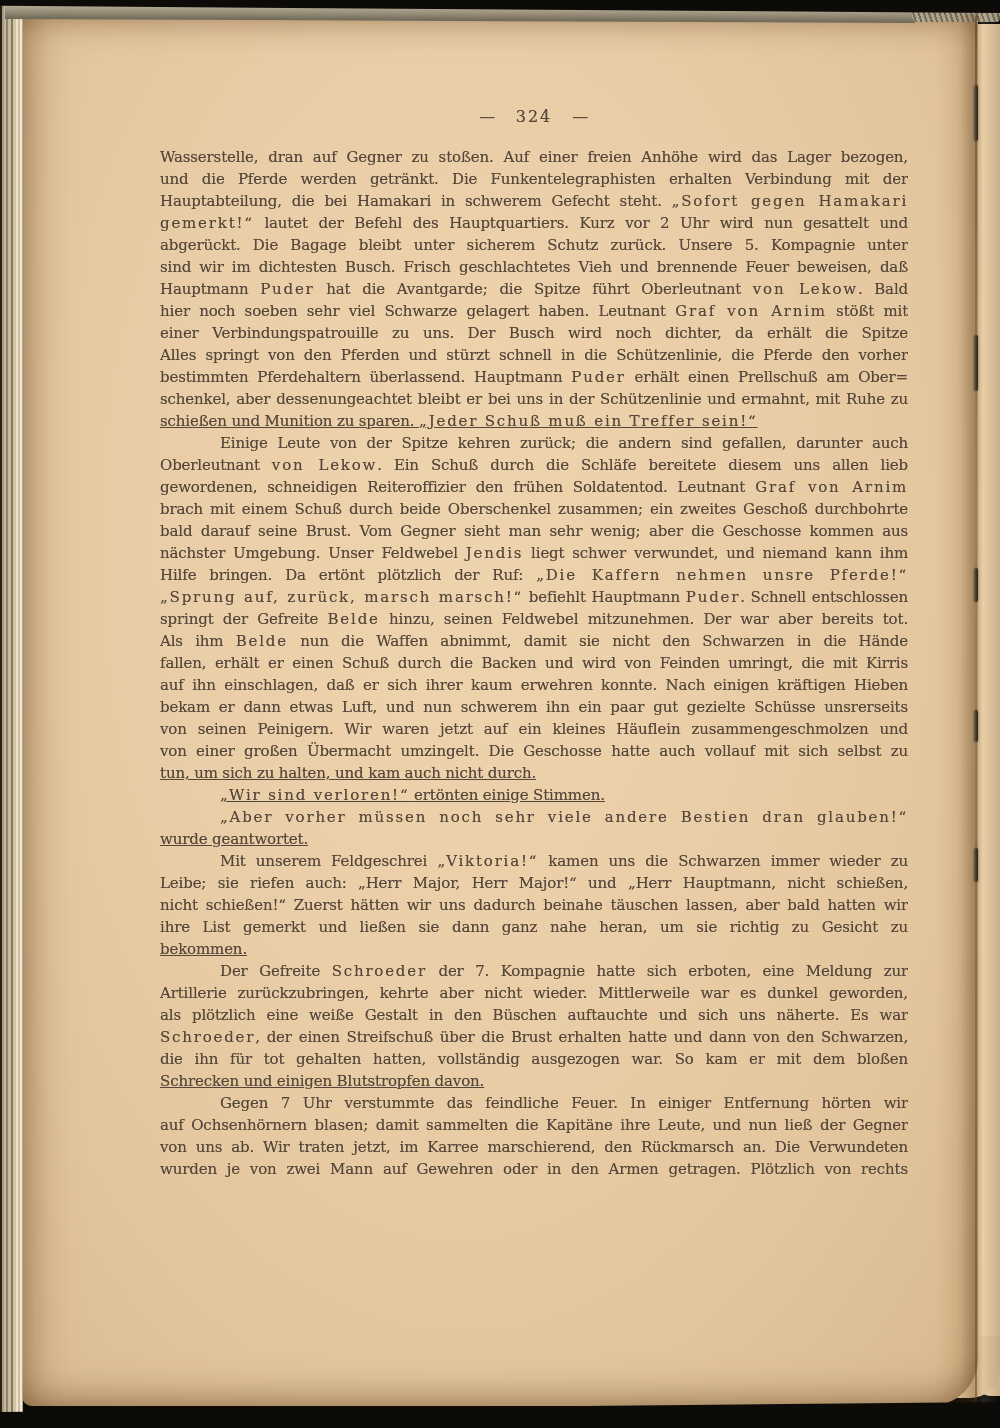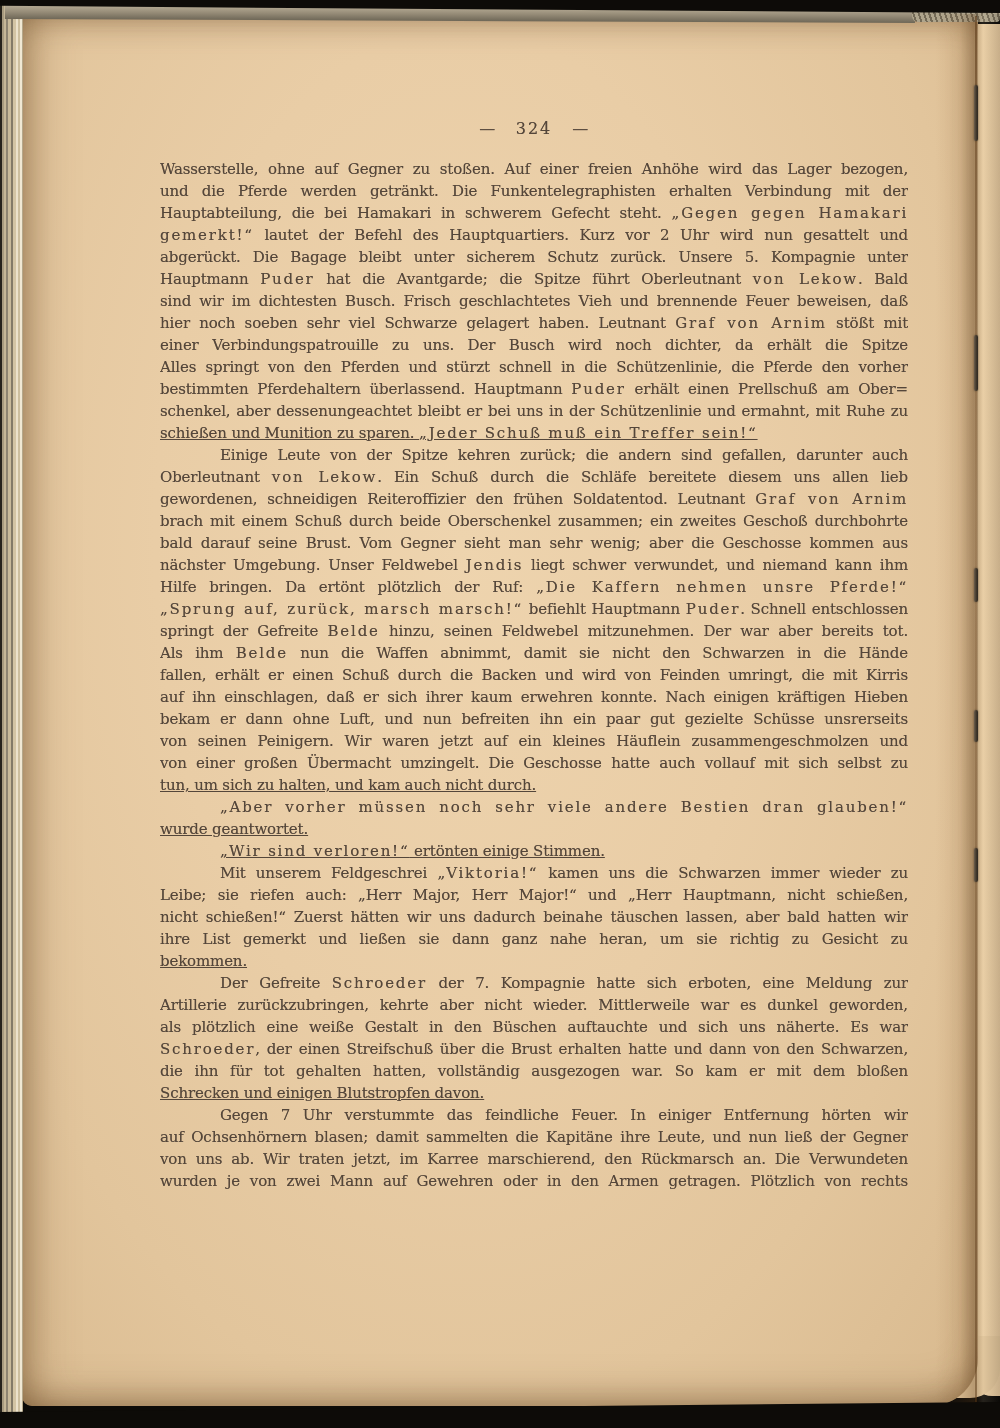--- a/index.html
+++ b/index.html
@@ -69,21 +69,21 @@
   }
   .st1{top:85px;height:56px;} .st2{top:335px;height:56px;}
   .st3{top:568px;height:34px;} .st4{top:710px;height:32px;} .st5{top:848px;height:34px;}
   .bottom-black{
     position:absolute;left:0;top:1402px;width:1000px;height:26px;z-index:10;
     background:#0d0b08;
     clip-path:polygon(0 38%,100% 0,100% 100%,0 100%);
   }
   
   .text-layer{
-    position:absolute;left:160px;top:12px;width:748px;z-index:12;
+    position:absolute;left:160px;top:0;width:748px;z-index:12;
     color:#54463a;
     text-shadow:0 0 .5px rgba(84,70,58,.55);
   }
   .pagehead{
     margin-top:106px;height:22px;line-height:22px;text-align:center;
     font-size:16px;letter-spacing:.5px;
   }
   .pagehead .dash{margin:0 4px;color:#5a4c3f;}
   .pagehead .num{margin:0 16px;letter-spacing:2px;}
   .textblock{margin-top:18px;font-size:15px;}
@@ -114,58 +114,58 @@
 <div class="stitch st4"></div>
 <div class="stitch st5"></div>
 <div class="bottom-black"></div>
 
 <div class="text-layer">
   <div class="pagehead">
     <span class="dash">—</span><span class="num">324</span><span class="dash">—</span>
   </div>
   <div class="textblock">
       <div class="para">
-        <div class="line">Wasserstelle, ohne auf Gegner zu stoßen. Auf einer freien Anhöhe wird das Lager bezogen,</div>
+        <div class="line">Wasserstelle, dran auf Gegner zu stoßen. Auf einer freien Anhöhe wird das Lager bezogen,</div>
         <div class="line">und die Pferde werden getränkt. Die Funkentelegraphisten erhalten Verbindung mit der</div>
-        <div class="line">Hauptabteilung, die bei Hamakari in schwerem Gefecht steht. <span class="sp">„Gegen gegen Hamakari</span></div>
+        <div class="line">Hauptabteilung, die bei Hamakari in schwerem Gefecht steht. <span class="sp">„Sofort gegen Hamakari</span></div>
         <div class="line"><span class="sp">gemerkt!“</span> lautet der Befehl des Hauptquartiers. Kurz vor 2 Uhr wird nun gesattelt und</div>
         <div class="line">abgerückt. Die Bagage bleibt unter sicherem Schutz zurück. Unsere 5. Kompagnie unter</div>
+        <div class="line">sind wir im dichtesten Busch. Frisch geschlachtetes Vieh und brennende Feuer beweisen, daß</div>
         <div class="line">Hauptmann <span class="sp">Puder</span> hat die Avantgarde; die Spitze führt Oberleutnant <span class="sp">von Lekow</span>. Bald</div>
-        <div class="line">sind wir im dichtesten Busch. Frisch geschlachtetes Vieh und brennende Feuer beweisen, daß</div>
         <div class="line">hier noch soeben sehr viel Schwarze gelagert haben. Leutnant <span class="sp">Graf von Arnim</span> stößt mit</div>
         <div class="line">einer Verbindungspatrouille zu uns. Der Busch wird noch dichter, da erhält die Spitze</div>
         <div class="line">Alles springt von den Pferden und stürzt schnell in die Schützenlinie, die Pferde den vorher</div>
         <div class="line">bestimmten Pferdehaltern überlassend. Hauptmann <span class="sp">Puder</span> erhält einen Prellschuß am Ober=</div>
         <div class="line">schenkel, aber dessenungeachtet bleibt er bei uns in der Schützenlinie und ermahnt, mit Ruhe zu</div>
         <div class="line endline">schießen und Munition zu sparen. <span class="sp">„Jeder Schuß muß ein Treffer sein!“</span></div>
       </div>
       <div class="para indent">
         <div class="line">Einige Leute von der Spitze kehren zurück; die andern sind gefallen, darunter auch</div>
         <div class="line">Oberleutnant <span class="sp">von Lekow</span>. Ein Schuß durch die Schläfe bereitete diesem uns allen lieb</div>
         <div class="line">gewordenen, schneidigen Reiteroffizier den frühen Soldatentod. Leutnant <span class="sp">Graf von Arnim</span></div>
         <div class="line">brach mit einem Schuß durch beide Oberschenkel zusammen; ein zweites Geschoß durchbohrte</div>
         <div class="line">bald darauf seine Brust. Vom Gegner sieht man sehr wenig; aber die Geschosse kommen aus</div>
         <div class="line">nächster Umgebung. Unser Feldwebel <span class="sp">Jendis</span> liegt schwer verwundet, und niemand kann ihm</div>
         <div class="line">Hilfe bringen. Da ertönt plötzlich der Ruf: <span class="sp">„Die Kaffern nehmen unsre Pferde!“</span></div>
         <div class="line"><span class="sp">„Sprung auf, zurück, marsch marsch!“</span> befiehlt Hauptmann <span class="sp">Puder</span>. Schnell entschlossen</div>
         <div class="line">springt der Gefreite <span class="sp">Belde</span> hinzu, seinen Feldwebel mitzunehmen. Der war aber bereits tot.</div>
         <div class="line">Als ihm <span class="sp">Belde</span> nun die Waffen abnimmt, damit sie nicht den Schwarzen in die Hände</div>
         <div class="line">fallen, erhält er einen Schuß durch die Backen und wird von Feinden umringt, die mit Kirris</div>
         <div class="line">auf ihn einschlagen, daß er sich ihrer kaum erwehren konnte. Nach einigen kräftigen Hieben</div>
-        <div class="line">bekam er dann ohne Luft, und nun befreiten ihn ein paar gut gezielte Schüsse unsrerseits</div>
+        <div class="line">bekam er dann etwas Luft, und nun schwerem ihn ein paar gut gezielte Schüsse unsrerseits</div>
         <div class="line">von seinen Peinigern. Wir waren jetzt auf ein kleines Häuflein zusammengeschmolzen und</div>
         <div class="line">von einer großen Übermacht umzingelt. Die Geschosse hatte auch vollauf mit sich selbst zu</div>
         <div class="line endline">tun, um sich zu halten, und kam auch nicht durch.</div>
       </div>
       <div class="para indent">
+        <div class="line endline"><span class="sp">„Wir sind verloren!“</span> ertönten einige Stimmen.</div>
+      </div>
+      <div class="para indent">
         <div class="line"><span class="sp">„Aber vorher müssen noch sehr viele andere Bestien dran glauben!“</span></div>
         <div class="line endline">wurde geantwortet.</div>
-      </div>
-      <div class="para indent">
-        <div class="line endline"><span class="sp">„Wir sind verloren!“</span> ertönten einige Stimmen.</div>
       </div>
       <div class="para indent">
         <div class="line">Mit unserem Feldgeschrei <span class="sp">„Viktoria!“</span> kamen uns die Schwarzen immer wieder zu</div>
         <div class="line">Leibe; sie riefen auch: „Herr Major, Herr Major!“ und „Herr Hauptmann, nicht schießen,</div>
         <div class="line">nicht schießen!“ Zuerst hätten wir uns dadurch beinahe täuschen lassen, aber bald hatten wir</div>
         <div class="line">ihre List gemerkt und ließen sie dann ganz nahe heran, um sie richtig zu Gesicht zu</div>
         <div class="line endline">bekommen.</div>
       </div>
       <div class="para indent">
         <div class="line">Der Gefreite <span class="sp">Schroeder</span> der 7. Kompagnie hatte sich erboten, eine Meldung zur</div>

